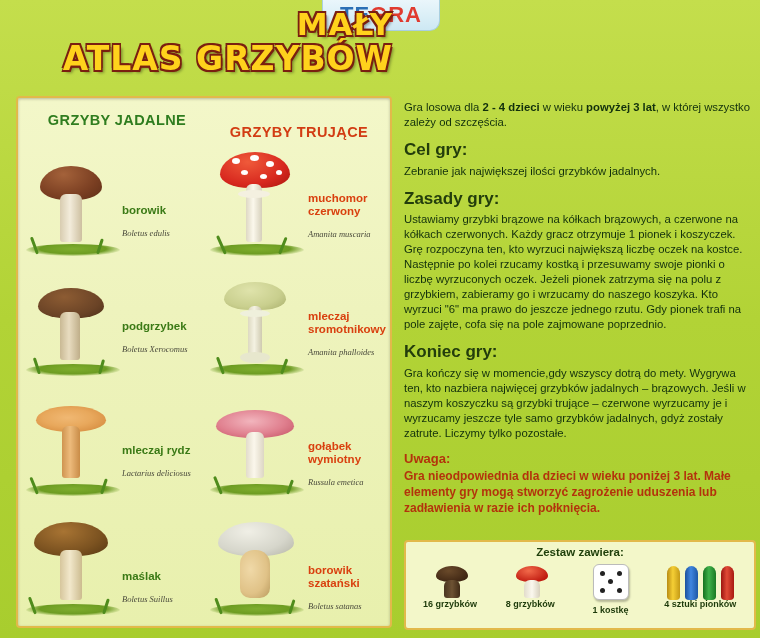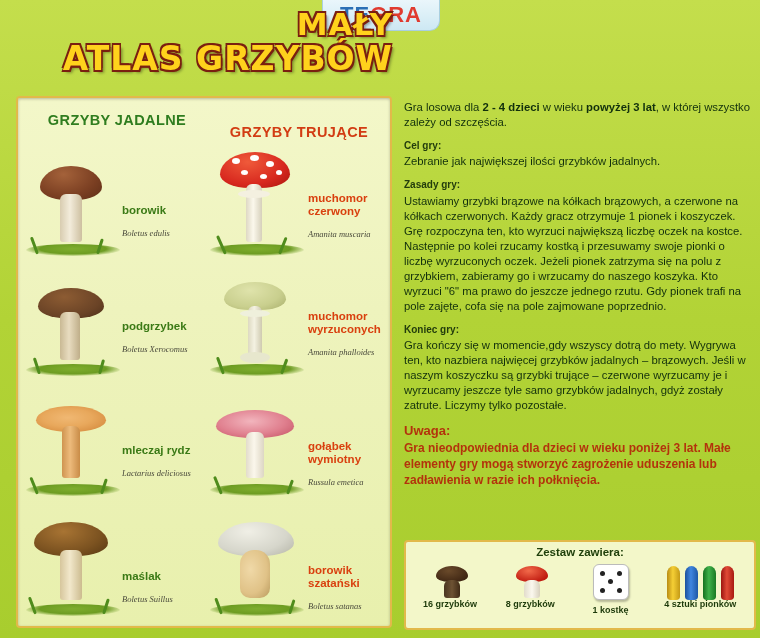--- a/index.html
+++ b/index.html
@@ -162,21 +162,21 @@
     top: 100px;
     width: 348px;
     color: #12300c;
     font-size: 11.3px;
     line-height: 1.33;
   }
   .rules p { margin: 0 0 9px 0; }
   .rules .h {
     color: #233d0c;
     font-weight: bold;
-    font-size: 10px;
+    font-size: 17px;
     margin: 0 0 2px 0;
   }
   .rules .h.warn { color: #b3330c; font-size: 13px; }
   .rules .warn-body {
     color: #b3330c;
     font-weight: bold;
     font-size: 12px;
     line-height: 1.3;
   }
   b.strong { font-weight: bold; }
@@ -346,21 +346,21 @@
         <div class="art">
           <div class="ground"></div>
           <div class="cap" style="left:16px; top:18px; width:62px; height:28px; background:radial-gradient(ellipse at 42% 30%, #dfe3ab 0%, #c9cf8e 60%, #a8ae6b 100%);"></div>
           <div class="stem" style="left:40px; top:42px; width:14px; height:54px; background:linear-gradient(90deg,#ddd9c1,#f4f2e2 45%,#cfcab0);"></div>
           <div class="flat-cap" style="left:32px; top:46px; width:30px; height:7px; background:#eff0dc;"></div>
           <div class="flat-cap" style="left:32px; top:88px; width:30px; height:11px; background:#e7e7cd;"></div>
           <div class="grass" style="left:14px; bottom:8px; height:18px; transform:rotate(-20deg);"></div>
           <div class="grass" style="left:72px; bottom:8px; height:16px; transform:rotate(20deg);"></div>
         </div>
         <div class="cap-block" style="top:46px;">
-          <div class="cap-name toxic">muchomor wyrzuconych</div>
+          <div class="cap-name toxic">mleczaj sromotnikowy</div>
           <div class="cap-latin">Amanita phalloides</div>
         </div>
       </div>
 
       <div class="cell left" style="left:0px; top:240px;">
         <div class="art">
           <div class="ground"></div>
           <div class="flat-cap" style="left:12px; top:22px; width:70px; height:26px; background:radial-gradient(ellipse at 45% 45%, #f0b873 0%, #e8a85c 45%, #cf8235 100%); border-radius:50% 50% 48% 48% / 55% 55% 45% 45%;"></div>
           <div class="stem" style="left:38px; top:42px; width:18px; height:52px; background:linear-gradient(90deg,#cf9450,#edbb7c 45%,#c98c47);"></div>
           <div class="grass" style="left:12px; bottom:8px; height:18px; transform:rotate(-22deg);"></div>

